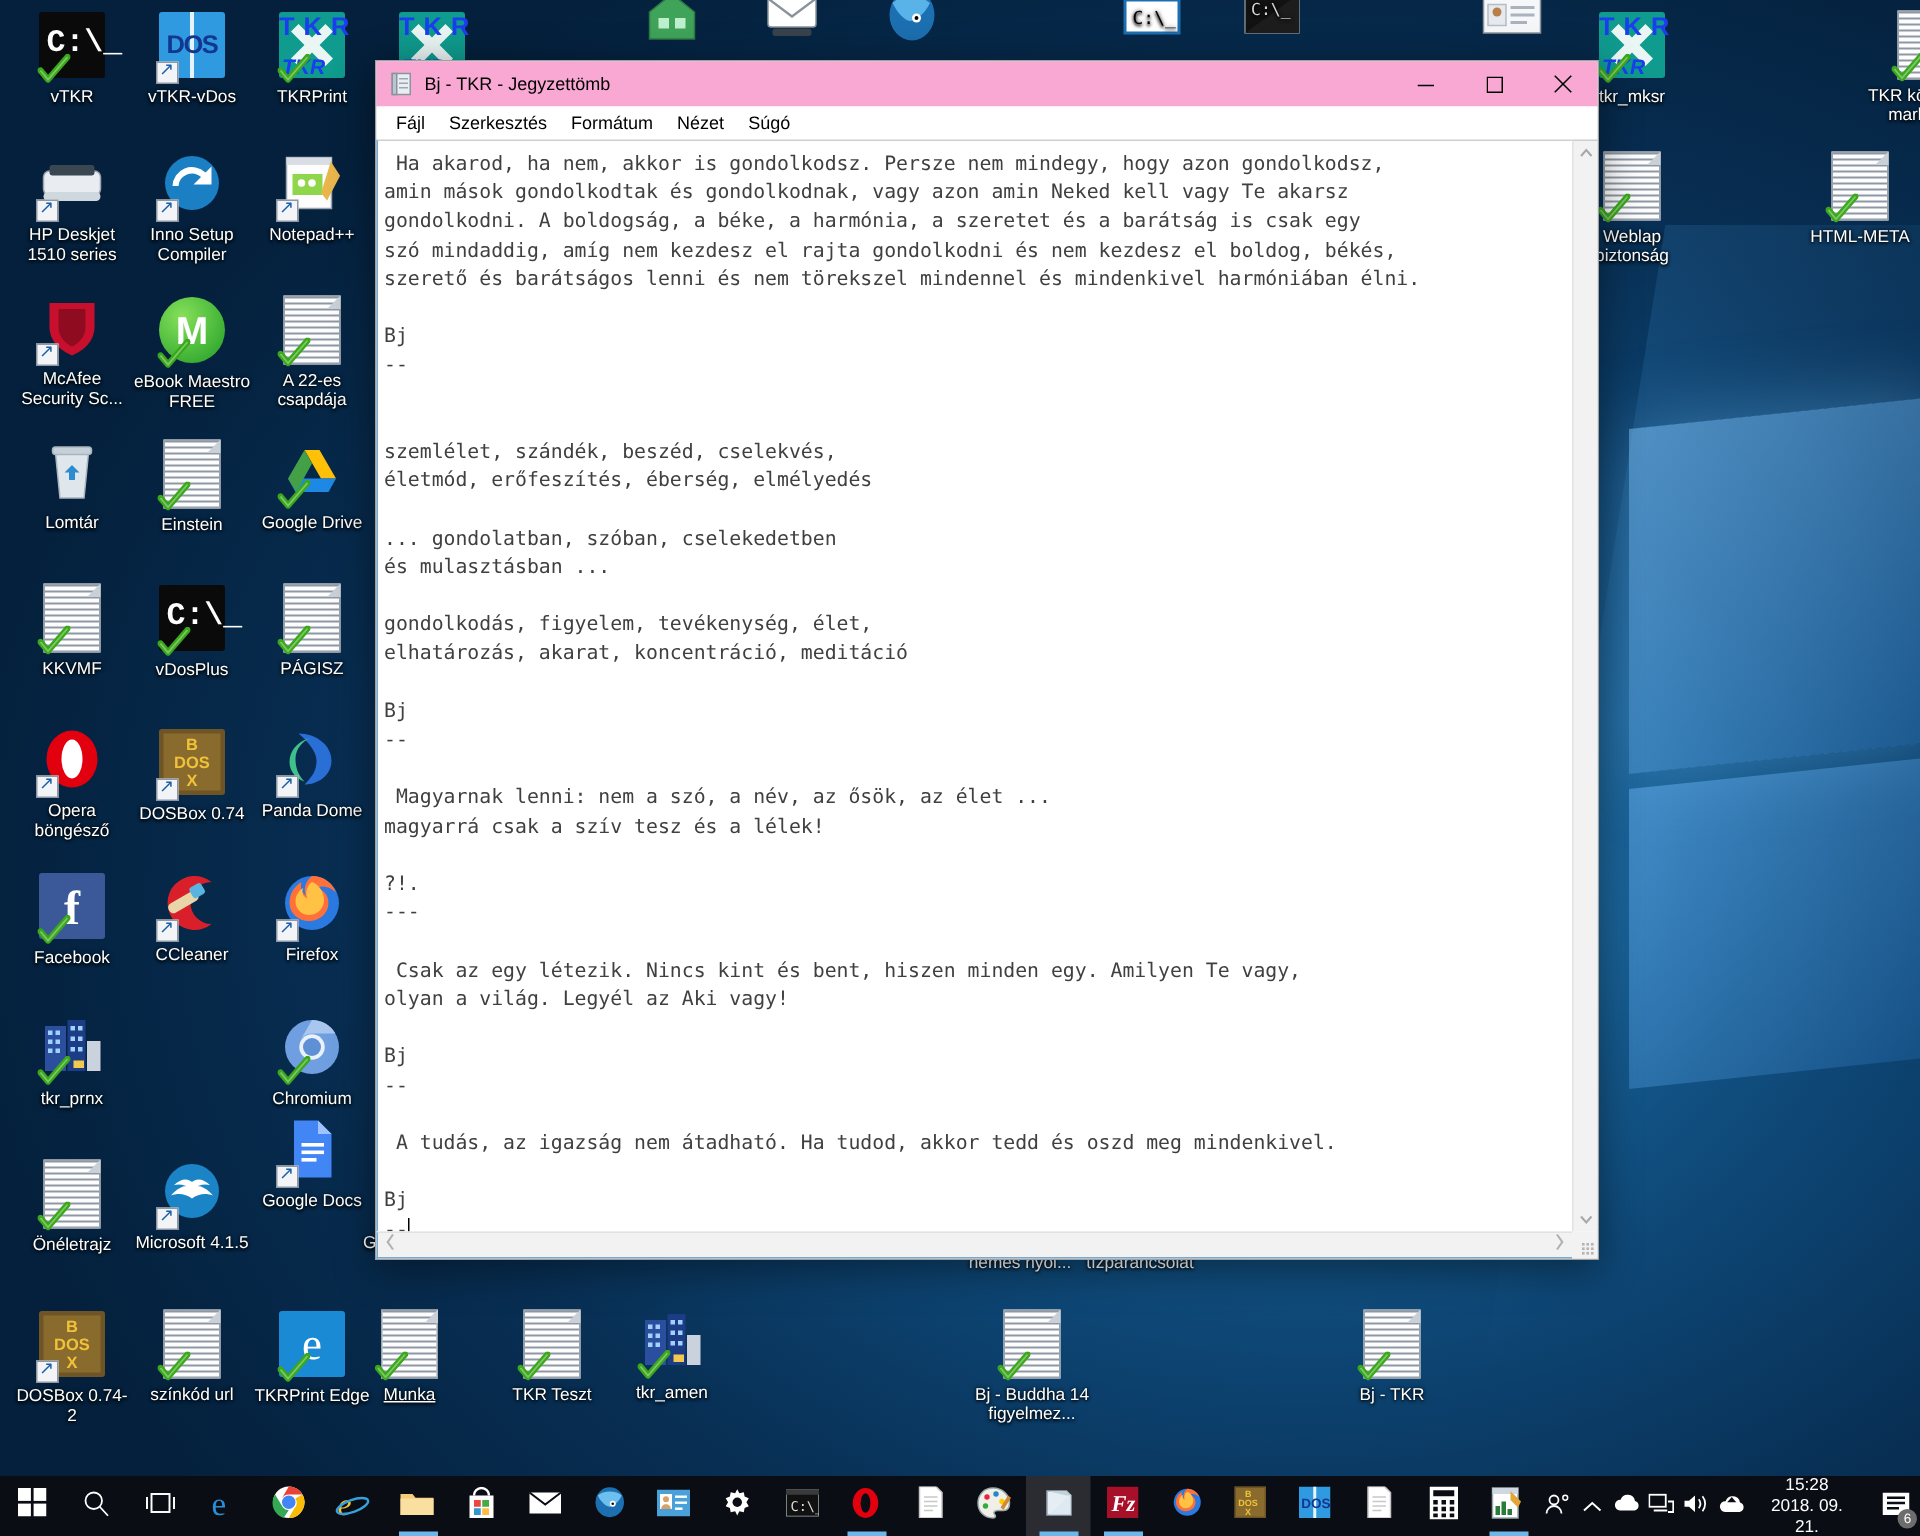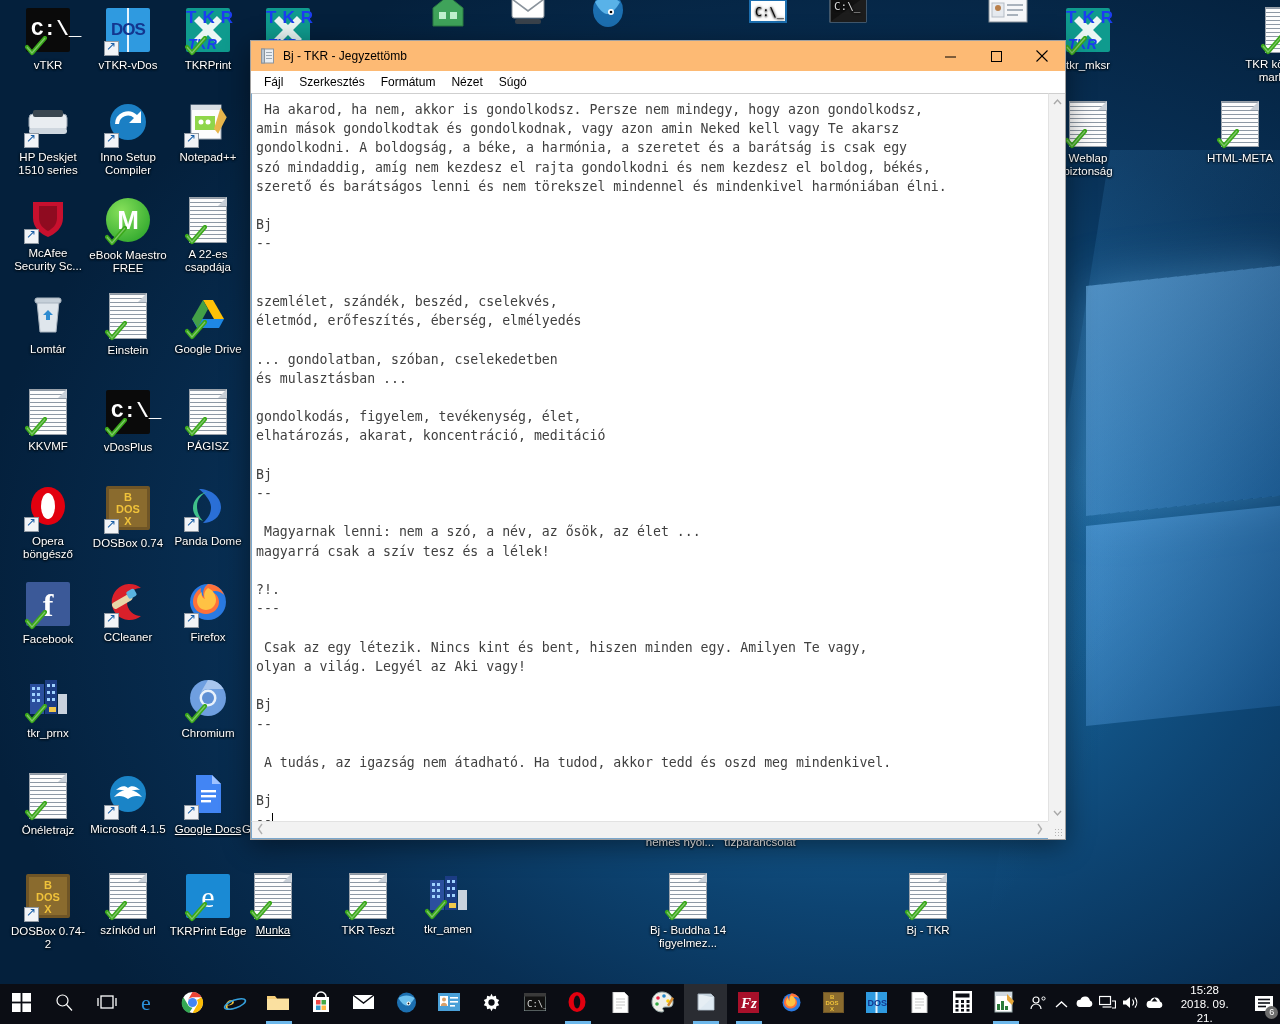--- a/index.html
+++ b/index.html
@@ -152,21 +152,21 @@
   #notepad {
     position: absolute; left: 250px; top: 40px;
     width: 816px; height: 800px;
     background: #fff;
     border: 1px solid #a0a0a0;
     box-shadow: 0 6px 26px rgba(0,0,0,.45);
     display: flex; flex-direction: column;
   }
   #np-titlebar {
     height: 30px; display: flex; align-items: center;
-    background: #fdba74; flex: none;
+    background: #f9a8d4; flex: none;
   }
   #np-title-icon { width: 16px; height: 16px; margin: 0 7px 0 9px; position: relative; }
   #np-title-text { font-size: 12px; color: #000; }
   #np-winbtns { margin-left: auto; display: flex; height: 30px; }
   .np-wb { width: 46px; height: 30px; display: flex; align-items: center; justify-content: center;
            font-size: 13px; color: #000; }
   #np-menubar {
     height: 22px; display: flex; align-items: center; padding-left: 5px;
     background: #fff; flex: none; border-bottom: 0;
   }
@@ -614,21 +614,21 @@
       <span class="lbl">Önéletrajz</span>
     </div>
     <div class="desk-icon" style="left: 88px; top: 772px;">
       <div class="glyph"><svg width="46" height="44" viewBox="0 0 46 44">
           <circle cx="23" cy="22" r="18" fill="#1a84c7"></circle>
           <path d="M9 25c5-6 11-8 14-5 3-3 9-1 14 5-5-2-10-1-14 2-4-3-9-4-14-2z" fill="#fff"></path>
           <path d="M11 18c4-4 9-5 12-2 3-3 8-2 12 2-4-1-8 0-12 3-4-3-8-4-12-3z" fill="#fff"></path>
         </svg><span class="ic-shortcut"></span></div>
       <span class="lbl">Microsoft 4.1.5</span>
     </div>
-    <div class="desk-icon" style="left: 168px; top: 772px; text-decoration: underline;">
+    <div class="desk-icon" style="left: 168px; top: 744px;">
       <div class="glyph"><svg width="46" height="44" viewBox="0 0 46 44">
           <path d="M11 3h16l9 9v29H11z" fill="#4285f4"></path>
           <path d="M27 3l9 9h-9z" fill="#a0c3ff"></path>
           <g fill="#fff">
             <rect x="16" y="18" width="15" height="2.4"></rect>
             <rect x="16" y="23" width="15" height="2.4"></rect>
             <rect x="16" y="28" width="10" height="2.4"></rect>
           </g>
         </svg><span class="ic-shortcut"></span></div>
       <span class="lbl">Google Docs</span>

